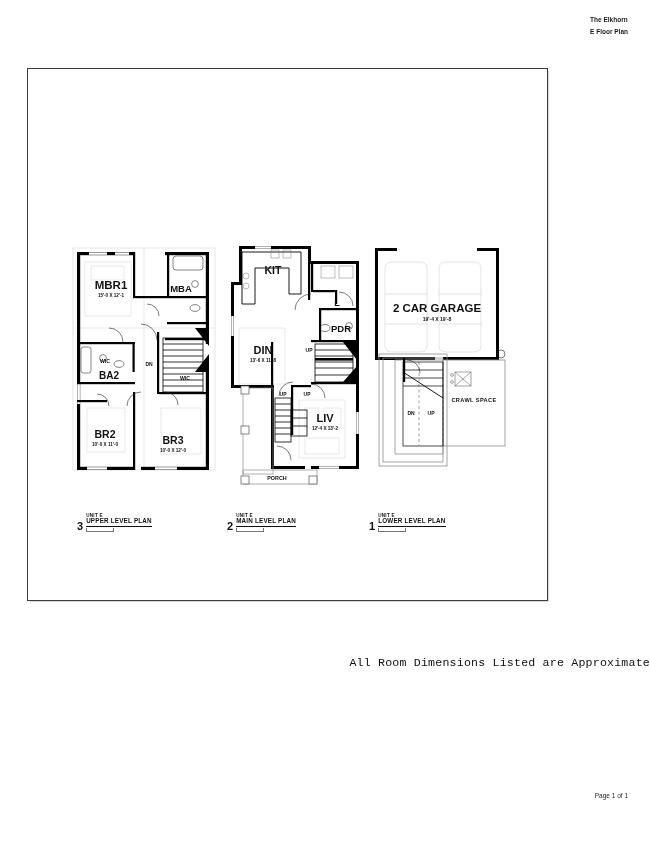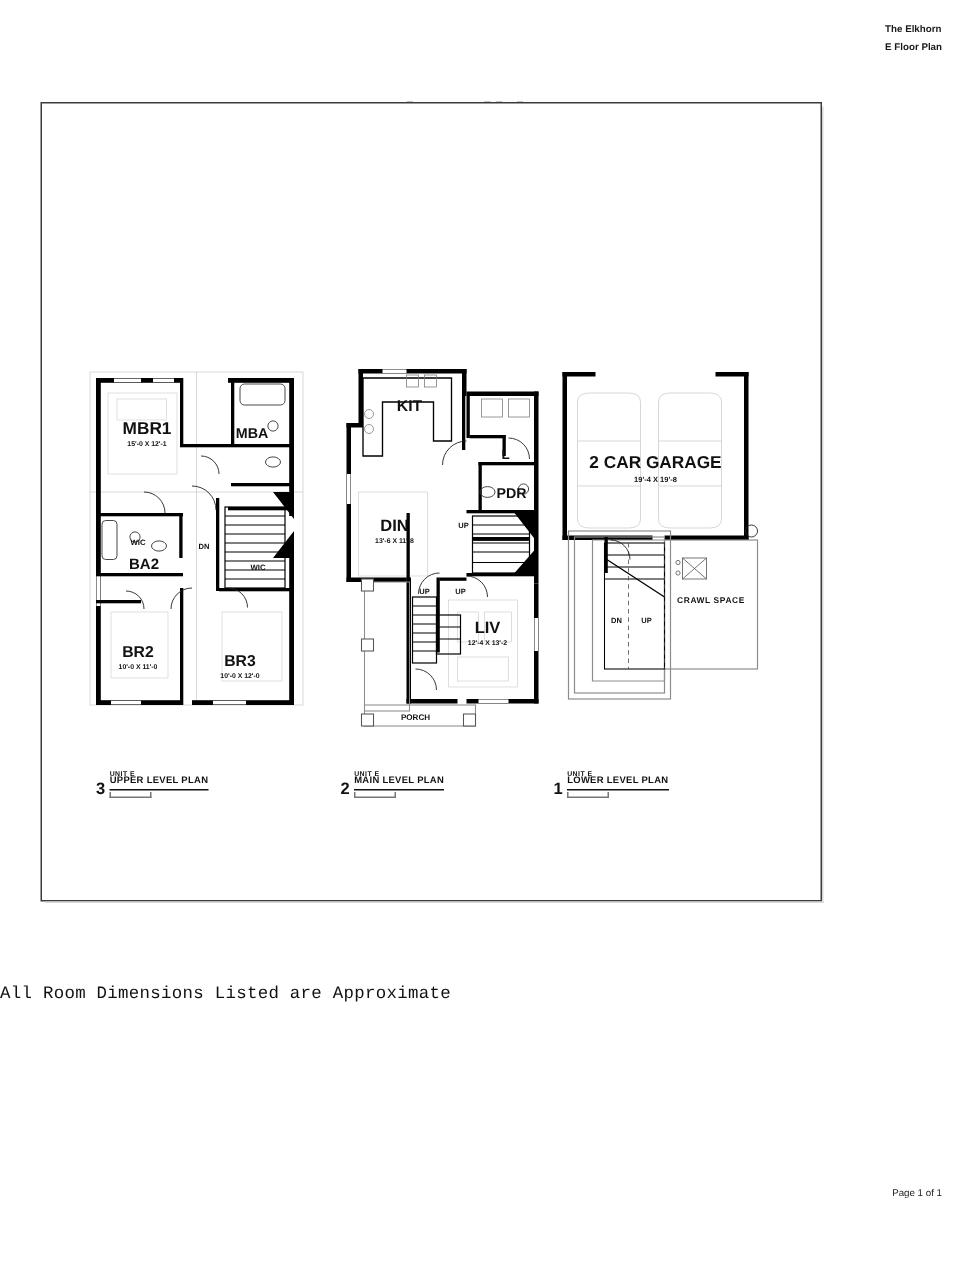--- a/index.html
+++ b/index.html
@@ -25,28 +25,28 @@
   
   .title-block{position:absolute;left:0;top:62px;width:100%;text-align:center;}
   .main-title{font-family:"Liberation Serif",serif;font-size:28px;
               letter-spacing:.2px;color:#111;line-height:34px;}
   .subtitle{font-family:"Liberation Serif",serif;font-size:13px;
             color:#111;margin-top:10px;line-height:17px;}
   .assessor{font-family:"Liberation Mono",monospace;font-size:11.6px;
             color:#111;margin-top:14px;letter-spacing:.2px;line-height:16px;}
 
   
-  .approx{position:absolute;left:0;top:656px;width:100%;text-align:left;
+  .approx{position:absolute;left:0;top:656px;width:100%;text-align:right;
           font-family:"Liberation Mono",monospace;font-size:11.6px;color:#111;
           letter-spacing:.2px;}
 
   
   .plans{position:absolute;left:27px;top:232px;width:521px;height:300px;}
   .plan{position:absolute;top:0;height:300px;}
-  .plan-upper{left:29px;width:150px;}
+  .plan-upper{left:42px;width:150px;}
   .plan-main{left:188px;width:160px;}
   .plan-lower{left:328px;width:165px;}
 
   .canvas{position:absolute;left:0;top:0;width:100%;height:262px;}
   .canvas svg{display:block;width:100%;height:100%;}
 
   
   .caption{position:absolute;bottom:0;left:0;display:flex;align-items:flex-end;gap:3px;}
   .cap-num{font-size:11px;font-weight:700;color:#111;line-height:11px;}
   .cap-text{line-height:1.05;}

